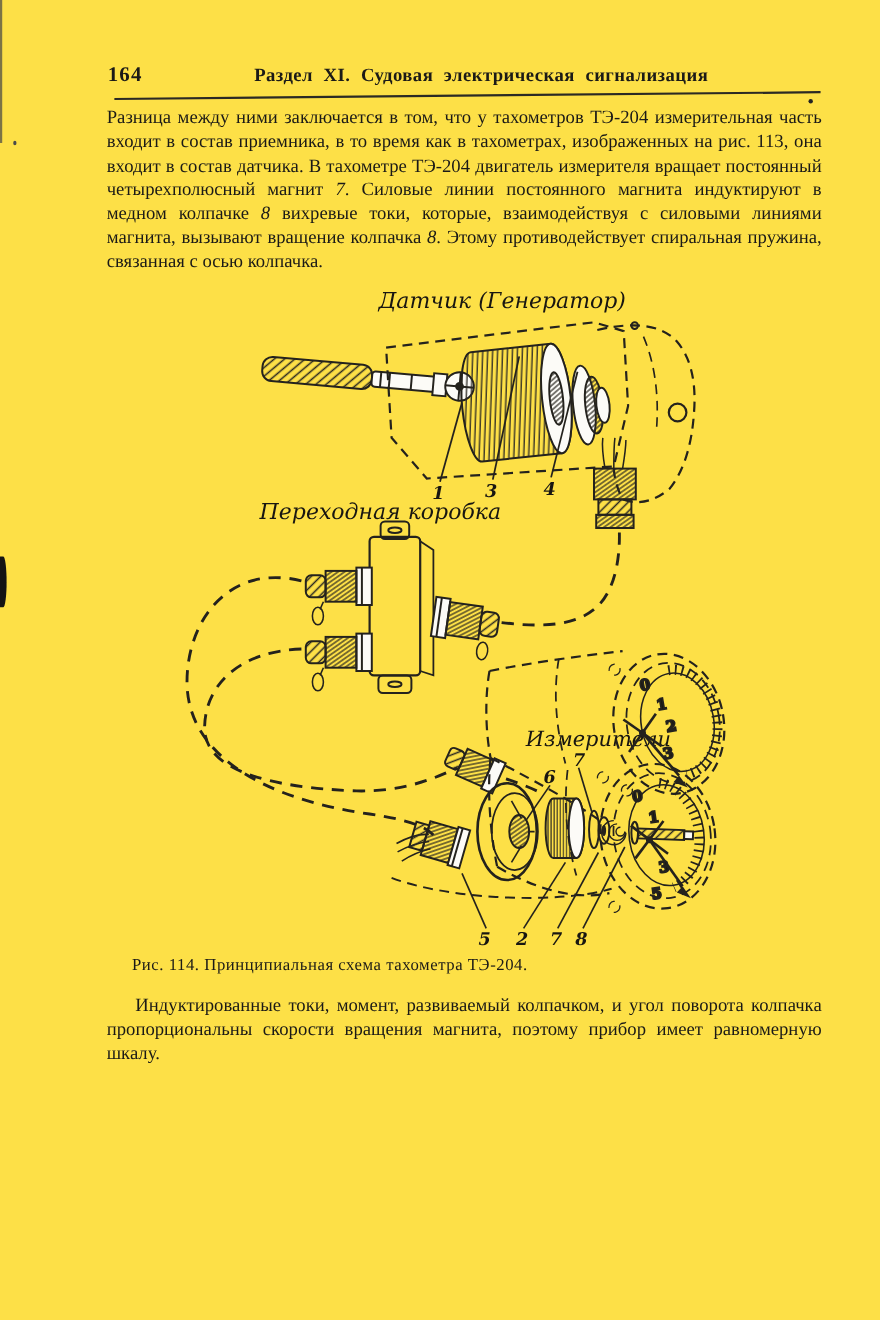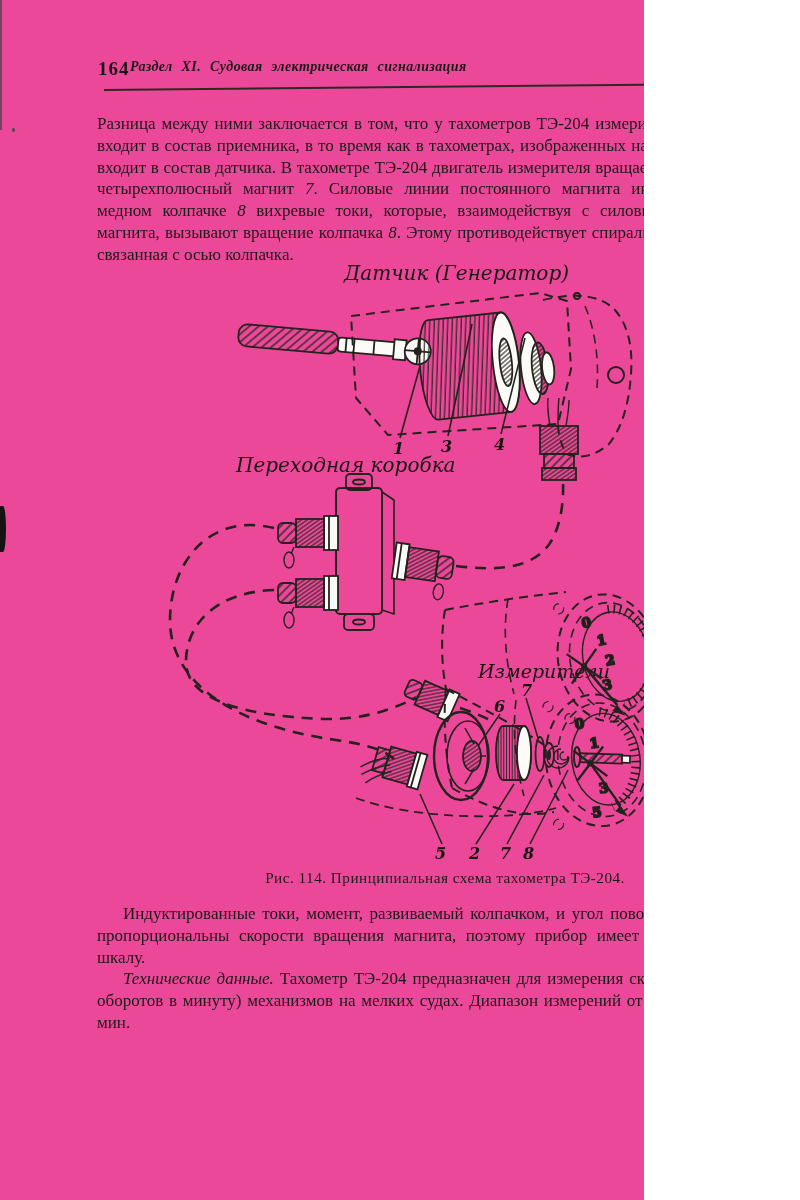--- a/index.html
+++ b/index.html
@@ -1,35 +1,35 @@
 <!DOCTYPE html>
 <html lang="ru"><head>
 <meta charset="utf-8">
 <style>
   html,body{margin:0;padding:0;}
   .page{
-    position:relative;width:644px;height:1200px;overflow:hidden;
-    background:#ec4899;color:#1b1a17;
+    position:relative;width:800px;height:1200px;overflow:hidden;
+    background:#fde047;color:#1b1a17;
     font-family:"Liberation Serif",serif;
   }
   
   .hdr-num{position:absolute;left:98px;top:58px;font-size:19px;font-weight:bold;letter-spacing:1px;}
-  .hdr-title{position:absolute;left:130px;top:59px;width:615px;text-align:left;
-    font-style:italic;font-weight:bold;font-size:14px;letter-spacing:.4px;word-spacing:5px;}
+  .hdr-title{position:absolute;left:130px;top:59px;width:615px;text-align:center;
+    font-weight:bold;font-size:17px;letter-spacing:.4px;word-spacing:5px;}
   .hdr-rule{position:absolute;left:104px;top:89px;width:642px;height:2px;background:#2b2924;
     transform:rotate(-0.55deg);transform-origin:left center;}
   
   .col{position:absolute;left:97px;width:650px;text-align:justify;
     font-size:17px;line-height:21.8px;}
   .col p{margin:0;}
   .ind{text-indent:26px;font-family:Liberation Serif, serif;}
   .it{font-style:italic;}
-  #intro-block{top:113px;}
+  #intro-block{top:96px;}
   #body2-block{top:903px;}
-  .caption{position:absolute;left:120px;top:869px;width:650px;text-align:center;
+  .caption{position:absolute;left:120px;top:869px;width:650px;
     font-size:15.2px;letter-spacing:.5px;}
   
   #figure-svg{position:absolute;left:88px;top:248px;}
   .hand{font-family:"DejaVu Serif",serif;font-style:italic;font-size:20px;fill:#181611;}
   .hand2{font-family:"DejaVu Serif",serif;font-style:italic;font-size:19px;fill:#181611;}
   .co{font-family:"DejaVu Serif",serif;font-style:italic;font-weight:bold;font-size:16px;fill:#181611;}
   .gn{font-family:"DejaVu Serif",serif;font-weight:bold;font-size:13.5px;fill:#181611;}
   .ln{stroke:#24221d;fill:none;}
   .cable{stroke:#24221d;fill:none;stroke-width:2.6;stroke-dasharray:11 8;}
   .dash{stroke-dasharray:9 6;}
@@ -277,16 +277,15 @@
     <text class="co" x="347" y="611">5</text>
     <text class="co" x="381" y="611">2</text>
     <text class="co" x="412" y="611">7</text>
     <text class="co" x="435" y="611">8</text>
   </svg>
 
   <div class="caption">Рис. 114. Принципиальная схема тахометра ТЭ-204.</div>
 
   <div class="col" id="body2-block">
     <p class="ind">Индуктированные токи, момент, развиваемый колпачком, и угол поворота колпачка пропорциональны скорости вращения магнита, поэтому прибор имеет равномерную шкалу.</p>
-    <p class="ind"><span class="it">Технические данные.</span><span> Тахометр ТЭ-204 предназначен для измерения скорости (числа оборотов в минуту) механизмов на мелких судах. Диапазон измерений от 0 до 3500 об/мин.</span></p>
   </div>
 
 </div>
 
 </body></html>

